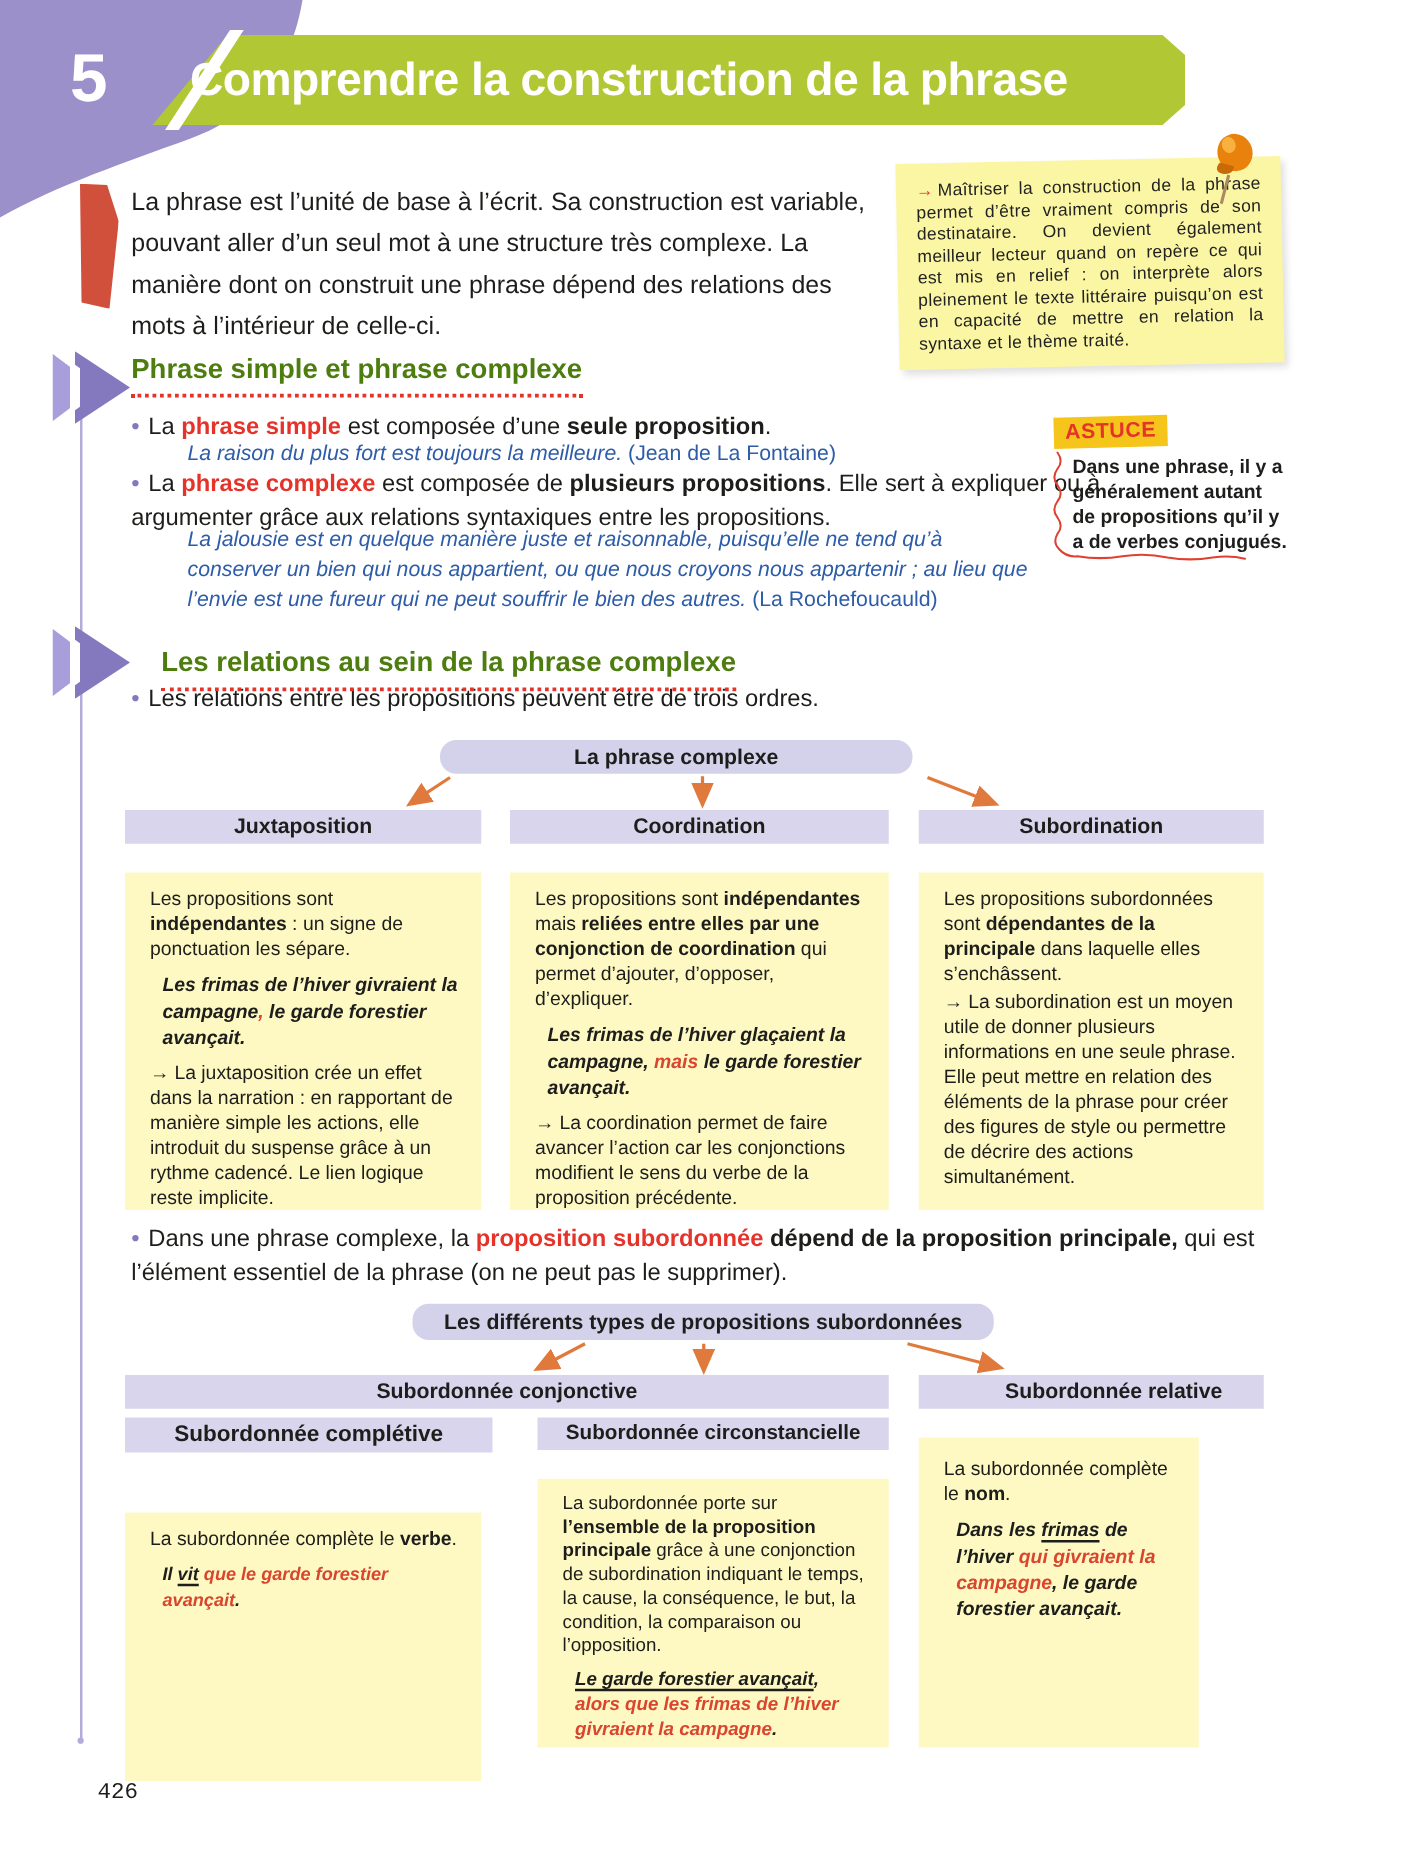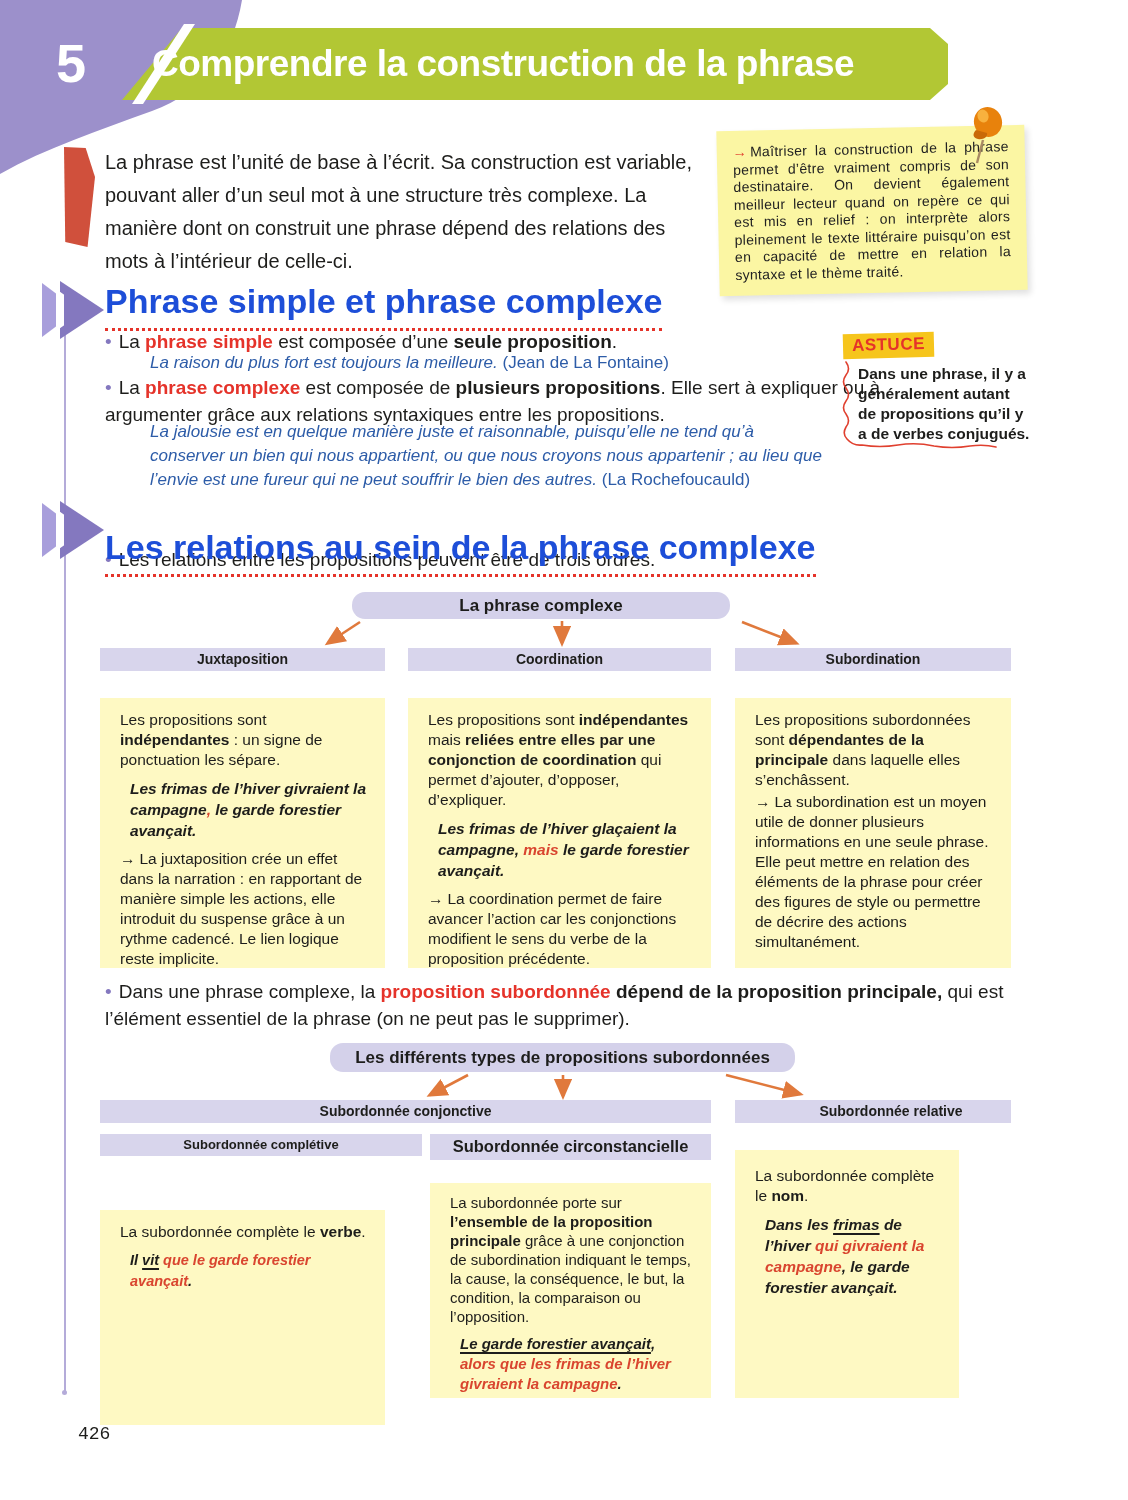--- a/index.html
+++ b/index.html
@@ -24,42 +24,42 @@
 
   
   .sticky { position:absolute; left:718px; top:128px; width:308px; min-height:165px; background:#fbf6a3;
             transform:rotate(-1.2deg); padding:13px 16px 12px 16px; box-shadow:3px 4px 6px rgba(0,0,0,0.12); z-index:2; }
   .sticky p { font-size:14px; line-height:17.5px; letter-spacing:0.3px; text-align:justify; color:#222; }
   .sticky .arr { color:#e0402f; font-weight:700; margin-right:3px; }
   .pin { position:absolute; left:962px; top:104px; z-index:5; }
 
   
   .chev { position:absolute; z-index:2; }
-  .sec-title { position:absolute; left:105px; color:#1d4ed8; font-weight:700; font-size:34px;
+  .sec-title { position:absolute; left:105px; color:#4d7c0f; font-weight:700; font-size:22px;
             border-bottom:3px dotted #e5332a; padding-bottom:7px; z-index:2; }
 
   
   .para { position:absolute; font-size:19px; line-height:27px; }
   .dot { color:#8478bf; font-size:19px; margin-right:7px; }
   .red-bold { color:#e5332a; font-weight:700; }
   .bold { font-weight:700; }
   .quote { position:absolute; color:#2d5ca8; font-size:17px; line-height:24px; }
   .quote .qi { font-style:italic; }
 
   
   .astuce-label { position:absolute; left:843px; top:333px; background:#f6c51c; color:#e5332a; font-weight:700;
             font-size:17px; letter-spacing:0.5px; padding:2px 9px 3px 9px; transform:rotate(-1.5deg); }
   .astuce-text { position:absolute; left:858px; top:364px; width:172px; font-size:15.5px; line-height:20px; font-weight:700; }
   .astuce-squiggle { position:absolute; left:840px; top:360px; }
 
   
   .overlay { position:absolute; left:0; top:0; z-index:1; pointer-events:none; }
   .root-box { position:absolute; background:#d4d1ea; border-radius:13px; text-align:center;
             font-weight:700; font-size:17px; line-height:27px; z-index:2; }
-  .box-hdr { position:absolute; background:#d8d5ec; font-weight:700; font-size:14px; text-align:center;
+  .box-hdr { position:absolute; background:#d8d5ec; font-weight:700; font-size:17px; text-align:center;
             padding:3px 0 4px 0; z-index:2; }
   .box-body { position:absolute; background:#fef9c3; padding:12px 18px 0 20px; font-size:15.5px; line-height:20px; z-index:2;margin-top:16px; }
   .box-body.small { font-size:15px; line-height:19px; }
   .example { font-style:italic; font-weight:700; margin:8px 0 0 10px; line-height:21px; }
   .ex-red { color:#d9452f; }
   .ex-u { text-decoration:underline; text-decoration-thickness:1.5px; text-underline-offset:2.5px; }
   .note { margin-top:8px; }
   .note .arr { margin-right:4px; }
 
   
@@ -117,21 +117,21 @@
     <path d="M6 2 q5 7 0 13 q-5 7 0 13 q5 7 0 13 q-5 7 0 13 q5 7 0 13 q-4 7 1 12 q6 7 15 6 q18 3 36 0 q18 -3 36 1 q18 3 36 0 q14 -2 26 1" fill="none" stroke="#e0402f" stroke-width="1.6" stroke-linecap="round"></path>
   </svg>
   <p class="astuce-text">Dans une phrase, il y a généralement autant de propositions qu’il y a de verbes conjugués.</p>
 
   <svg class="chev" style="left:42px; top:501px;" width="64" height="58" viewBox="0 0 64 58">
     <polygon points="0,2 36,29 0,56" fill="#a89edb"></polygon>
     <polygon points="18,0 62,29 18,58" fill="#8478bf"></polygon>
     <polygon points="14,8 44,29 14,50" fill="#ffffff"></polygon>
     <polygon points="22,8 52,29 22,50" fill="#8478bf"></polygon>
   </svg>
-  <h2 class="sec-title" style="top:528px;">Les relations au sein de la phrase complexe</h2>
+  <h2 class="sec-title" style="top:517px;margin-left:24px;">Les relations au sein de la phrase complexe</h2>
 
   <p class="para" style="left:105px; top:546px; width:800px;"><span class="dot">•</span><span>Les relations entre les propositions peuvent être de trois ordres.</span></p>
 
   <svg class="overlay" width="1128" height="1500" viewBox="0 0 1128 1500">
     <defs>
       <marker id="ah" markerWidth="9" markerHeight="9" refX="6.5" refY="3.5" orient="auto">
         <path d="M0,0 L8,3.5 L0,7 Z" fill="#e0793c"></path>
       </marker>
     </defs>
     <line x1="360" y1="622" x2="328" y2="643" stroke="#e0793c" stroke-width="2.6" marker-end="url(#ah)"></line>
@@ -165,21 +165,21 @@
     <p class="note" style="margin-top:2px;"><span class="arr">→</span><span>La subordination est un moyen utile de donner plusieurs informations en une seule phrase. Elle peut mettre en relation des éléments de la phrase pour créer des figures de style ou permettre de décrire des actions simultanément.</span></p>
   </div>
 
   <p class="para" style="left:105px; top:978px; width:900px;"><span class="dot">•</span><span>Dans une phrase complexe, la </span><span class="red-bold">proposition subordonnée</span><span class="bold"> dépend de la proposition principale,</span><span> qui est l’élément essentiel de la phrase (on ne peut pas le supprimer).</span></p>
 
   <div class="root-box" style="left:330px; top:1043px; width:465px; height:29px; line-height:29px;">Les différents types de propositions subordonnées</div>
 
   <div class="box-hdr" style="left:100px; top:1100px; width:611px;">Subordonnée conjonctive</div>
   <div class="box-hdr" style="left:735px; top:1100px; width:276px;padding-left:36px;">Subordonnée relative</div>
 
-  <div class="box-hdr" style="left:100px; top:1134px; width:322px; font-size:13px;">Subordonnée complétive</div>
+  <div class="box-hdr" style="left:100px; top:1134px; width:294px; font-size:18px;">Subordonnée complétive</div>
   <div class="box-hdr" style="left:430px; top:1134px; width:281px; font-size:16.5px;">Subordonnée circonstancielle</div>
 
   <div class="box-body" style="left:100px; top:1194px; width:285px; height:215px;">
     <p><span>La subordonnée complète le </span><span class="bold">verbe</span><span>.</span></p>
     <p class="example" style="font-size:14.5px;"><span>Il </span><span class="ex-u">vit</span><span class="ex-red"> que le garde forestier avançait</span><span>.</span></p>
   </div>
 
   <div class="box-body small" style="left:430px; top:1167px; width:281px; height:215px; padding-top:10px;">
     <p><span>La subordonnée porte sur </span><span class="bold">l’ensemble de la proposition principale</span><span> grâce à une conjonction de subordination indiquant le temps, la cause, la conséquence, le but, la condition, la comparaison ou l’opposition.</span></p>
     <p class="example" style="line-height:20px;"><span class="ex-u">Le garde forestier avançait</span><span>, </span><span class="ex-red">alors que les frimas de l’hiver givraient la campagne</span><span>.</span></p>

